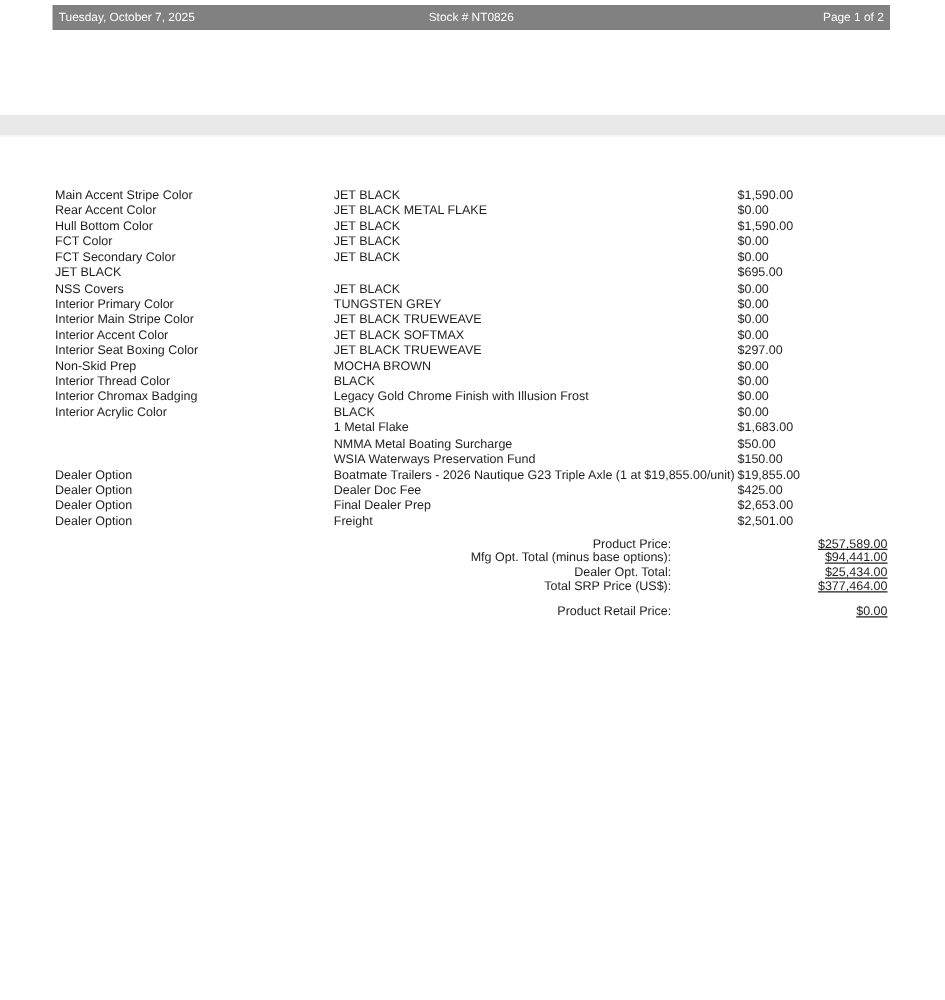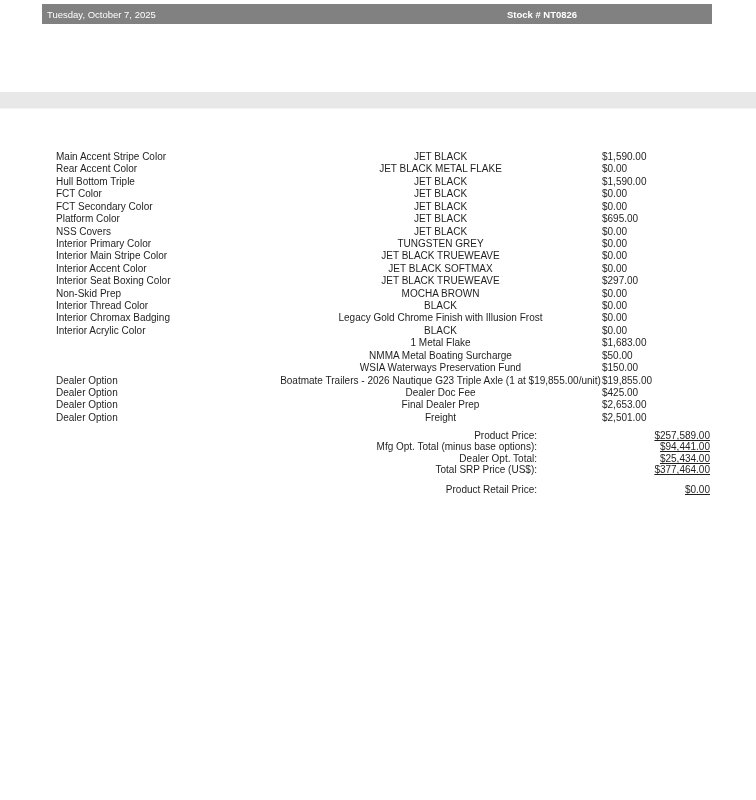--- a/index.html
+++ b/index.html
@@ -15,95 +15,95 @@
 
   
   .header-bar{
     position:absolute;left:42px;top:4px;width:670px;height:20px;
     background:#818181;color:#ffffff;
     display:flex;align-items:center;
     font-size:9.5px;
     padding:0 5px;box-sizing:border-box;
   }
   .header-bar .h-left{flex:1;text-align:left;}
-  .header-bar .h-center{flex:1;text-align:center;font-weight:bold;}
+  .header-bar .h-center{flex:1;text-align:center;}
   .header-bar .h-right{flex:1;text-align:right;}
 
   
   .group-band{
     position:absolute;left:0;top:92px;width:756px;height:16px;
     background:#e8e8e8;
     border-bottom:1px solid #f3f3f3;
   }
 
   
   .rows{
-    position:absolute;left:56px;top:151px;width:666px;
+    position:absolute;left:44px;top:151px;width:666px;
     font-size:10px;
   }
   .row{display:flex;line-height:12.42px;white-space:nowrap;}
   .row .c1{width:223px;flex:0 0 223px;overflow:hidden;}
-  .row .c2{flex:1;overflow:hidden;text-align:center;}
+  .row .c2{flex:1;overflow:hidden;}
   .row .c3{flex:0 0 120px;text-align:left;}
 
   
   .totals{
     position:absolute;left:44px;top:430px;width:666px;
     font-size:10px;
   }
   .total-line{display:flex;line-height:11.4px;white-space:nowrap;}
   .total-line .t-label{flex:0 0 493px;text-align:right;}
   .total-line .t-value{flex:1;text-align:right;text-decoration:underline;}
   .retail-line{margin-top:8px;}
 </style>
 </head>
 <body>
 
 <div class="page">
 
   <div class="header-bar">
     <span class="h-left">Tuesday, October 7, 2025</span>
     <span class="h-center">Stock # NT0826</span>
+    <span class="h-right">Page 1 of 2</span>
   </div>
 
   <div class="group-band"></div>
 
   <div class="rows" id="rows">
   <div class="row">
     <span class="c1">Main Accent Stripe Color</span>
     <span class="c2">JET BLACK</span>
     <span class="c3">$1,590.00</span>
   </div>
 
   <div class="row">
     <span class="c1">Rear Accent Color</span>
     <span class="c2">JET BLACK METAL FLAKE</span>
     <span class="c3">$0.00</span>
   </div>
 
   <div class="row">
-    <span class="c1">Hull Bottom Triple</span>
+    <span class="c1">Hull Bottom Color</span>
     <span class="c2">JET BLACK</span>
     <span class="c3">$1,590.00</span>
   </div>
 
   <div class="row">
     <span class="c1">FCT Color</span>
     <span class="c2">JET BLACK</span>
     <span class="c3">$0.00</span>
   </div>
 
   <div class="row">
     <span class="c1">FCT Secondary Color</span>
     <span class="c2">JET BLACK</span>
     <span class="c3">$0.00</span>
   </div>
 
   <div class="row">
-    <span class="c1">Platform Color</span>
     <span class="c2">JET BLACK</span>
     <span class="c3">$695.00</span>
   </div>
 
   <div class="row">
     <span class="c1">NSS Covers</span>
     <span class="c2">JET BLACK</span>
     <span class="c3">$0.00</span>
   </div>
 

